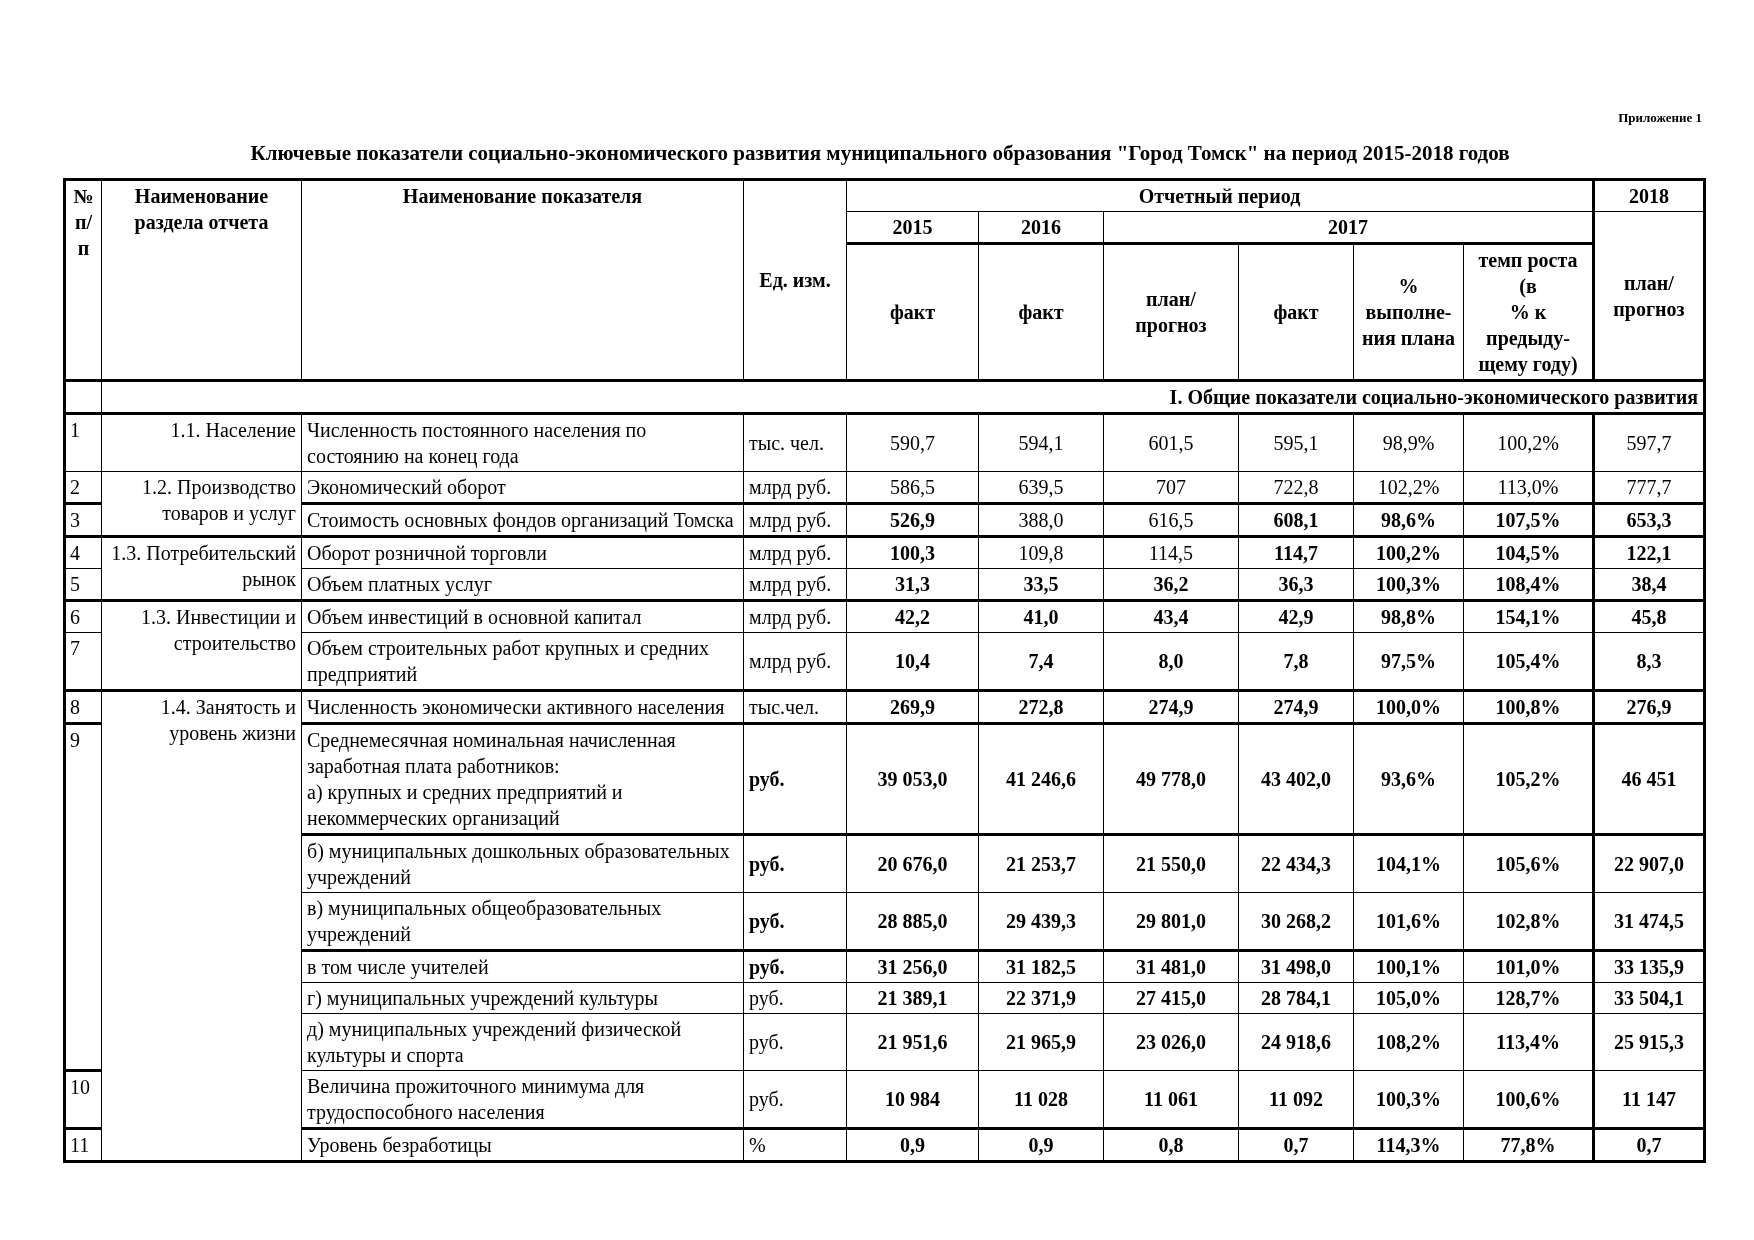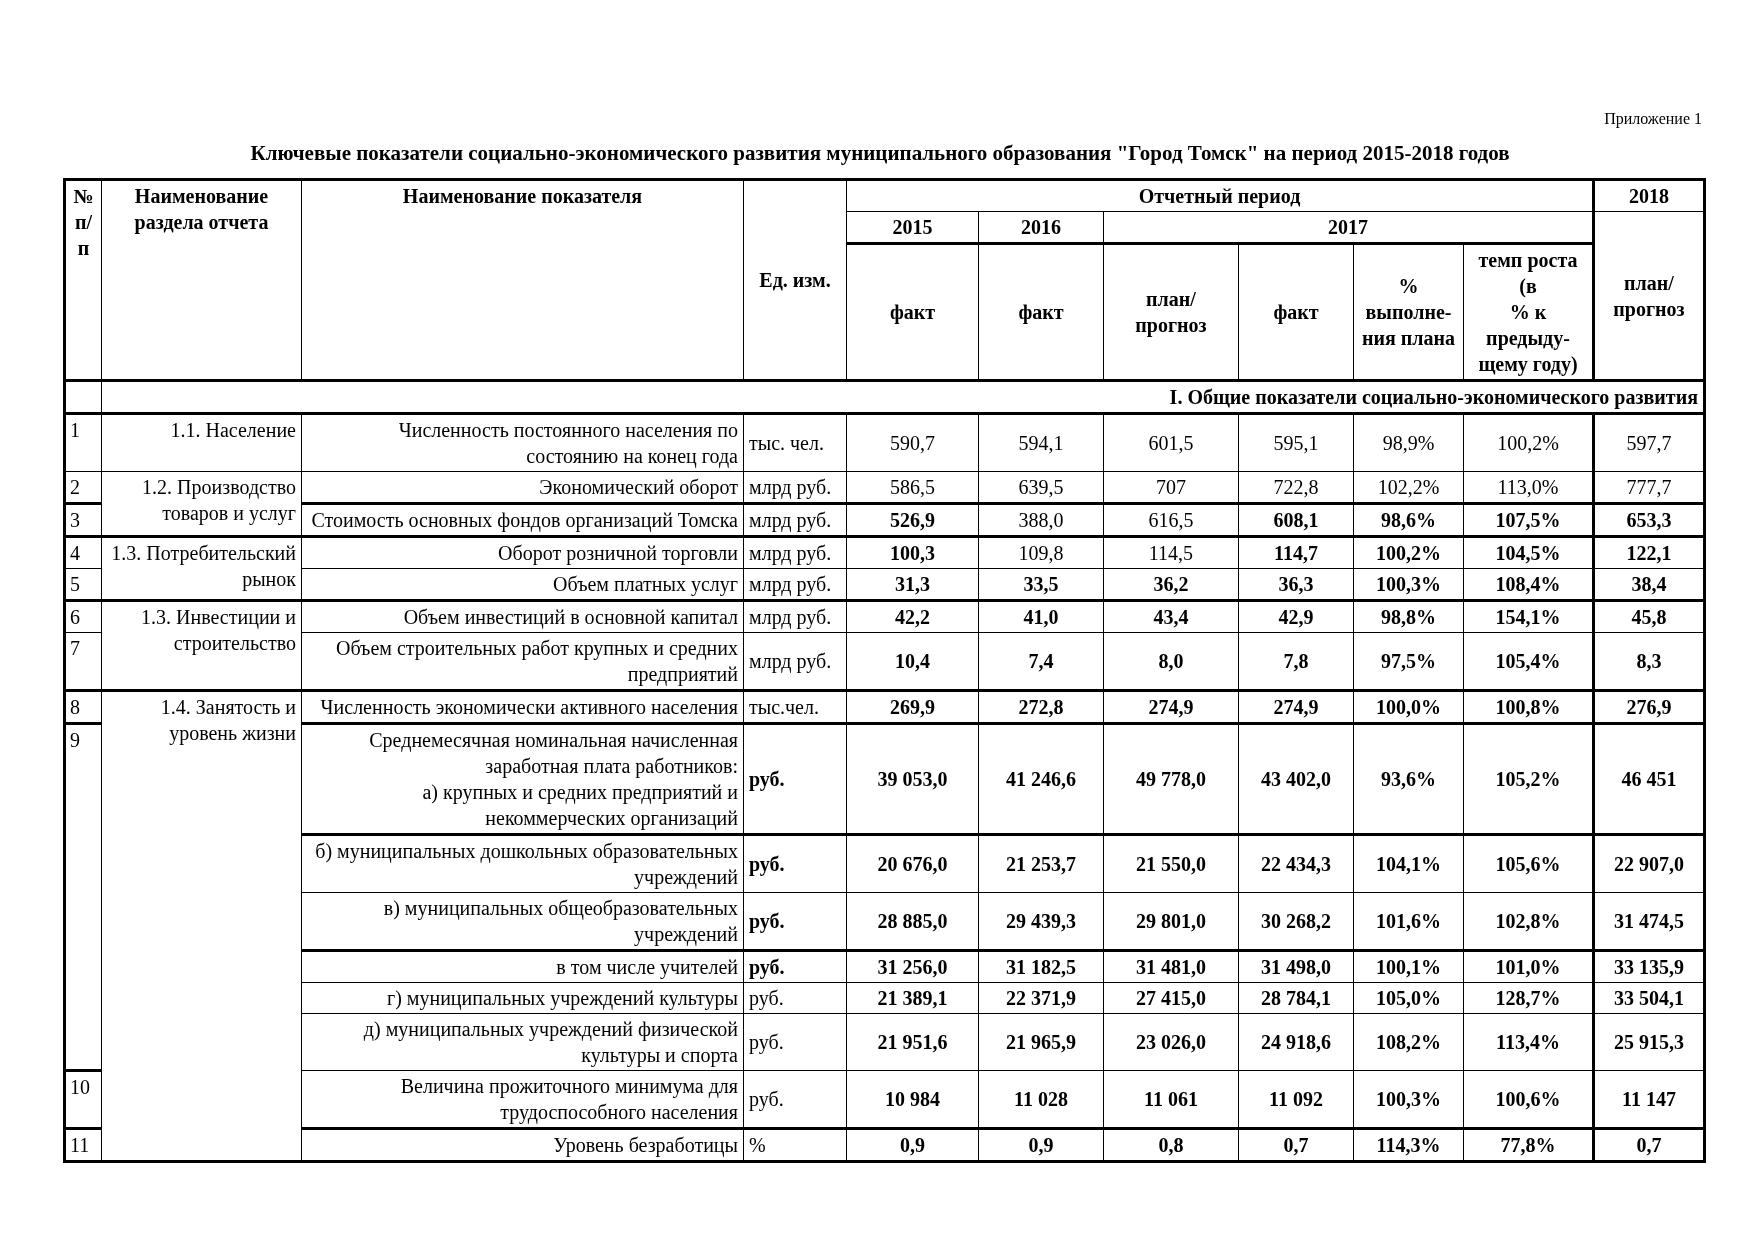--- a/index.html
+++ b/index.html
@@ -6,21 +6,21 @@
   html,body{
     margin:0; padding:0;
     width:1754px; height:1240px;
     background:#ffffff;
     font-family:"Liberation Serif", serif;
     color:#000;
   }
   .page{ position:relative; width:1754px; height:1240px; overflow:hidden; }
   .annex{
     position:absolute; top:110px; right:52px;
-    font-weight:normal; font-size:16px;
+    font-weight:bold; font-size:13px;
   }
   .doc-title{
     position:absolute; top:141px; left:60px; width:1640px;
     text-align:center; font-weight:bold; font-size:21px;
   }
   table.main{
     position:absolute; top:178px; left:63px; width:1640px;
     border-collapse:collapse; table-layout:fixed;
     border:3px solid #000;
   }
@@ -36,21 +36,21 @@
   thead tr.h1{ height:32px; }
   thead tr.h2{ height:32px; }
   thead tr.h3{ height:90px; }
   th.top{ vertical-align:top; }
   .bb3{ border-bottom-width:3px; }
   .bl3{ border-left-width:3px; }
   tr.hb3 > td{ border-bottom-width:3px; }
   tr.ht3 > td{ border-top-width:3px; }
   td.num{ text-align:left; vertical-align:top; padding-left:4px; }
   td.sec{ text-align:right; vertical-align:top; }
-  td.ind{ text-align:right; vertical-align:top; }
+  td.ind{ text-align:left; vertical-align:top; }
   td.unit{ text-align:left; }
   td.val{ text-align:center; }
   td.b{ font-weight:bold; }
   td.sectitle{ font-weight:bold; text-align:right;margin-top:34px; }
   tr.secrow{ height:30px; }
   tbody tr{ height:30px; }
 </style>
 </head>
 <body>
 

